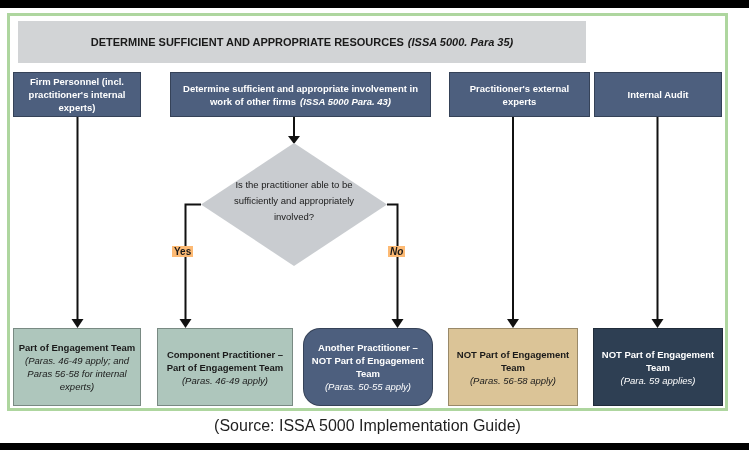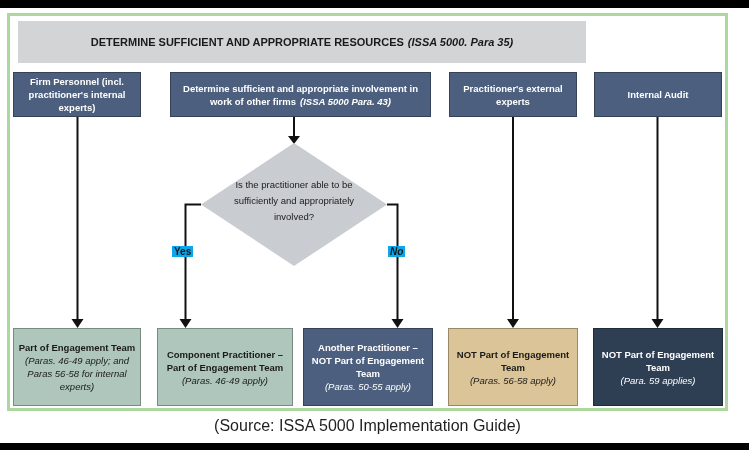--- a/index.html
+++ b/index.html
@@ -31,30 +31,30 @@
     padding:2px 4px;
   }
   .top-box{
     top:72px;height:45px;
     background:var(--slate);color:var(--text-light);font-weight:bold;
   }
   .bottom-box{top:328px;height:78px;}
   .bottom-box .title{font-weight:bold;}
   .bottom-box .note{font-style:italic;}
   .sage{background:var(--sage);color:var(--text-dark);}
-  .slatebg{background:var(--slate);color:var(--text-light);}
+  .slatebg{background:var(--slate);color:var(--text-light);border-radius:17px;}
   .tanbg{background:var(--tan);color:var(--text-dark);}
   .navybg{background:var(--navy);color:var(--text-light);}
   svg.connectors{position:absolute;left:0;top:0;width:749px;height:450px;pointer-events:none;}
   .diamond-text{
     position:absolute;left:218px;top:177px;width:152px;
     text-align:center;font-size:9.5px;line-height:16px;color:var(--text-dark);
   }
   .branch-label{
-    position:absolute;background:#0ea5e9;padding:0 2px;
+    position:absolute;background:#fdba74;padding:0 2px;
     font-size:10px;font-weight:bold;color:var(--text-dark);
   }
   .yes-label{left:172px;top:246px;}
   .no-label{left:388px;top:246px;font-style:italic;}
   .caption{
     position:absolute;left:0;top:417px;width:735px;
     text-align:center;font-size:16px;color:#1f1f1f;
   }
 </style>
 </head>
@@ -92,21 +92,21 @@
   </svg>
 
   <div class="box top-box" style="left:13px;width:128px;">
     <span>Firm Personnel (incl. practitioner's internal experts)</span>
   </div>
 
   <div class="box top-box" style="left:170px;width:261px;">
     <span><span>Determine sufficient and appropriate involvement in work of other firms</span><span class="ref">(ISSA 5000 Para. 43)</span></span>
   </div>
 
-  <div class="box top-box" style="left:449px;width:128px;">
+  <div class="box top-box" style="left:449px;width:141px;">
     <span>Practitioner's external experts</span>
   </div>
 
   <div class="box top-box" style="left:594px;width:128px;">
     <span>Internal Audit</span>
   </div>
 
   <div class="diamond-text">Is the practitioner able to be sufficiently and appropriately involved?</div>
 
   <div class="branch-label yes-label">Yes</div>

